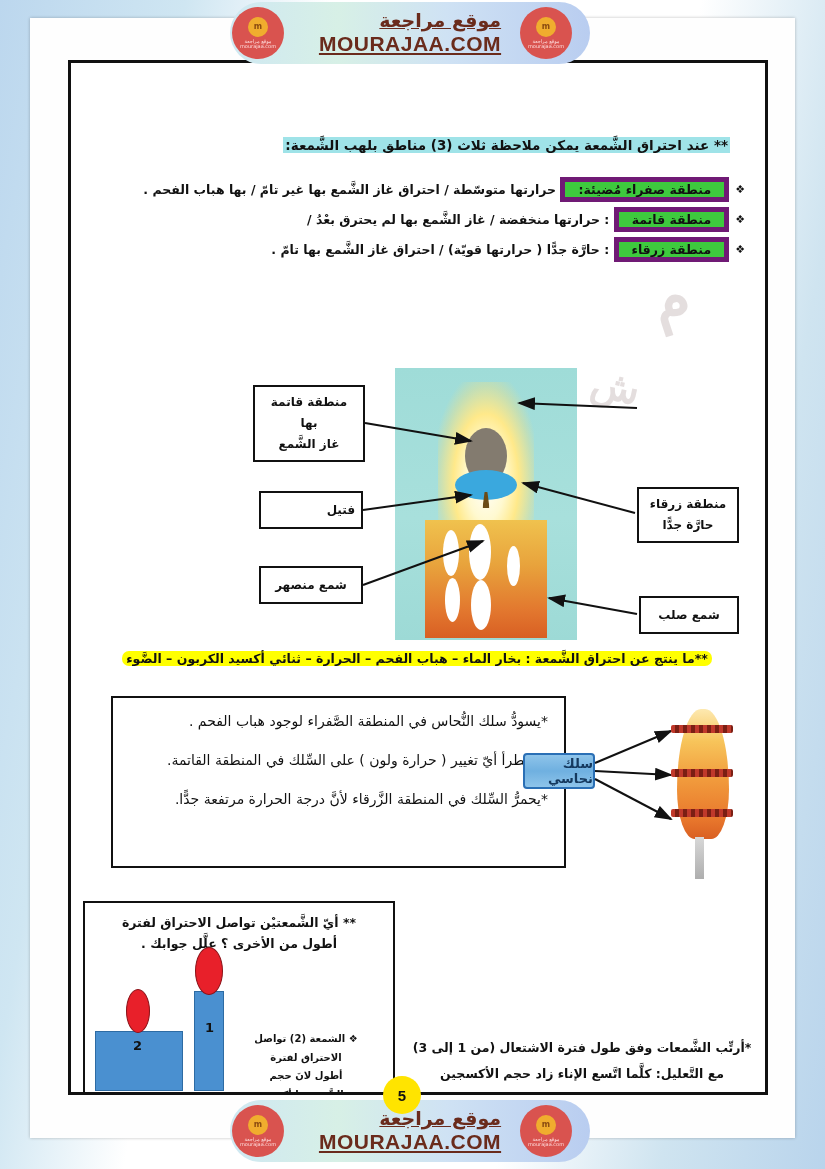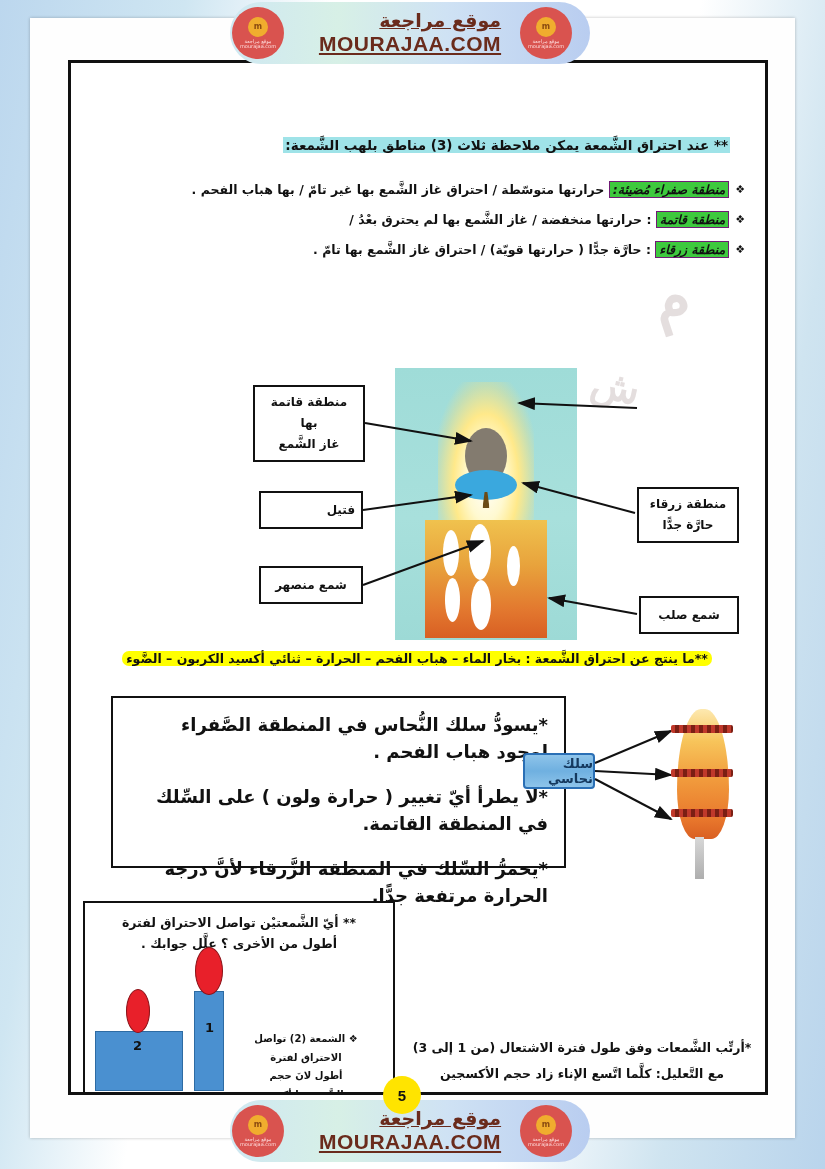--- a/index.html
+++ b/index.html
@@ -69,21 +69,21 @@
   }
 
   
   .ar {
     font-family:"DejaVu Sans", sans-serif;
     direction:rtl; text-align:right;
     color:#111;
   }
 
   .hl-cyan { background:#9fe3e8; padding:0 2px; }
-  .hl-green { background:#3ec93e; padding:0 3px; border:1px solid #701a75;font-style:italic; }
+  .hl-green { background:#3ec93e; padding:0 13px; border:5px solid #701a75; }
   .hl-yellow { background:#ffff00; padding:0 4px;border-radius:7px; }
 
   .title-line {
     position:absolute; top:72px; right:35px; width:630px;
     font-size:13.5px; font-weight:bold; line-height:1.5;
   }
 
   .bullets { position:absolute; top:118px; right:20px; width:655px; }
   .bullet-row {
     display:flex; flex-direction:row; align-items:flex-start;
@@ -155,21 +155,21 @@
     position:absolute; top:587px; right:28px; width:640px;
     font-size:12.5px; font-weight:bold; text-align:center; line-height:1.5;
   }
 
   
   .wire-box {
     position:absolute; left:40px; top:633px; width:455px; height:172px;
     border:2px solid #111; background:#fff;
     padding:13px 16px;
   }
-  .wire-line { font-size:18px; font-weight:bold; line-height:1.5; margin-bottom:18px; }
+  .wire-line { font-size:14px; font-weight:normal; line-height:1.5; margin-bottom:18px; }
 
   .wire-tag {
     position:absolute; left:452px; top:690px; width:72px; height:36px;
     border:2px solid #2a6fb5; border-radius:4px;
     background: linear-gradient(180deg,#8ec4ea 0%, #6fb0e0 50%, #8ec4ea 100%);
     display:flex; align-items:center; justify-content:center;
     font-size:13px; font-weight:bold; color:#15395e;
   }
   .wire-photo {
     position:absolute; left:598px; top:640px; width:68px; height:180px;

